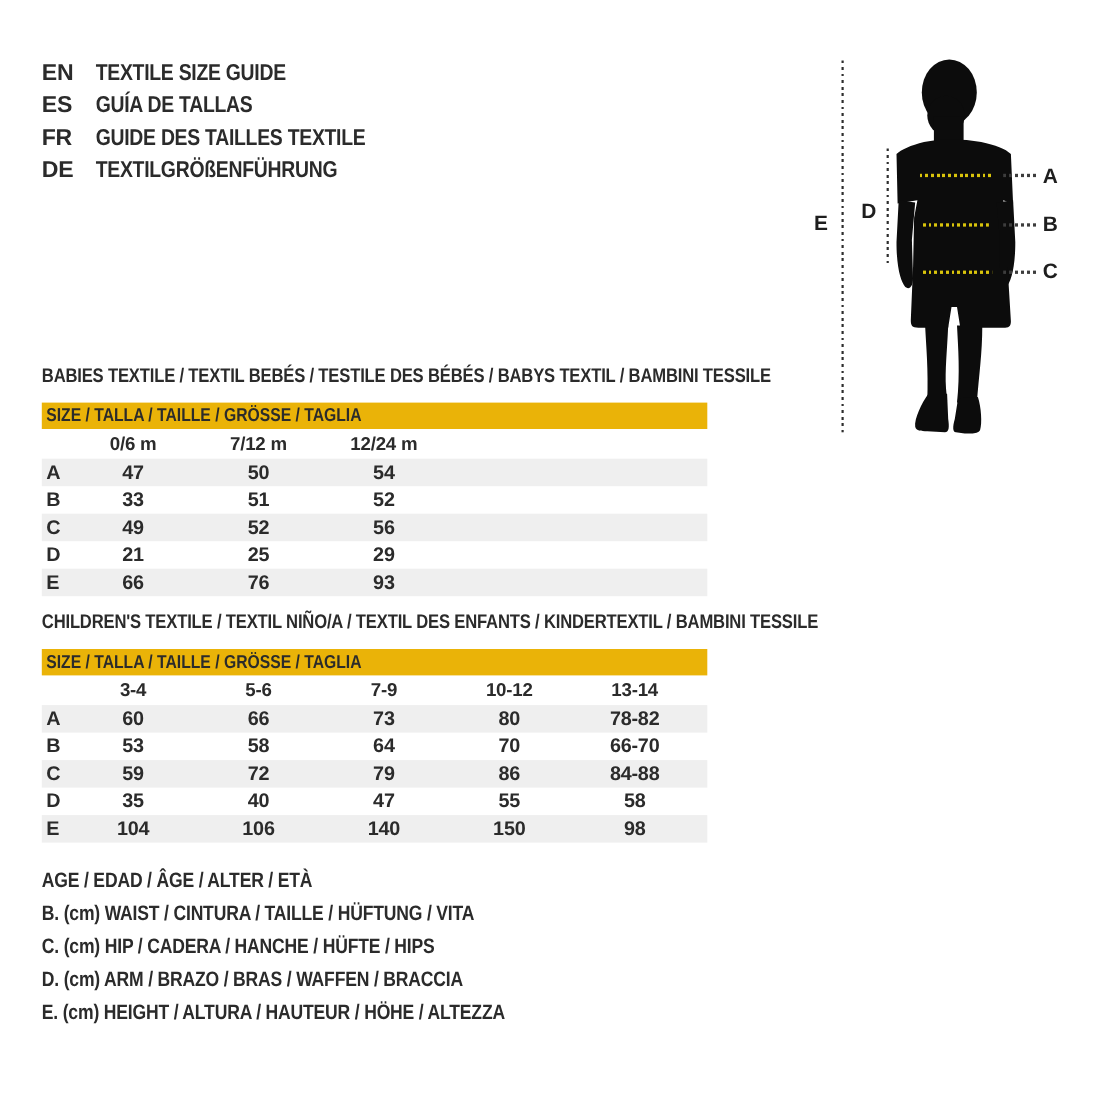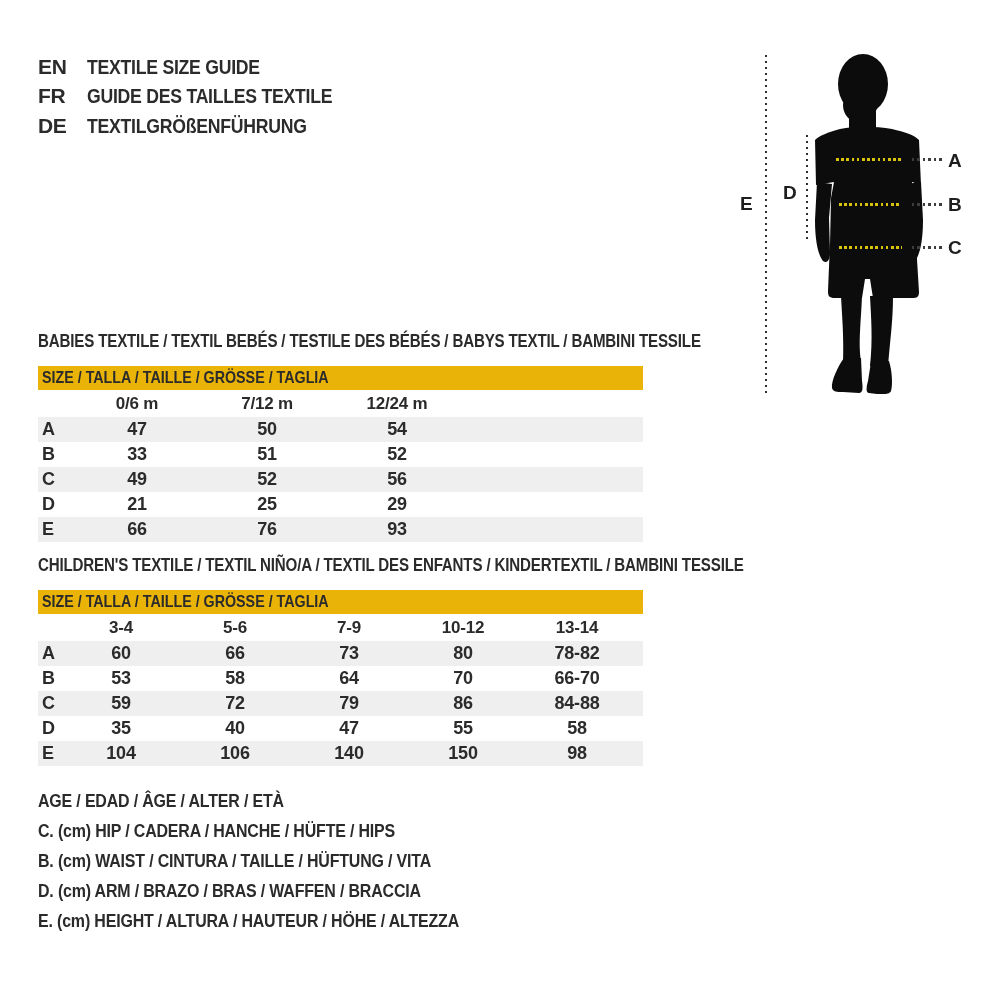--- a/index.html
+++ b/index.html
@@ -25,41 +25,45 @@
   .diag-label{position:absolute;font-size:19px;font-weight:bold;color:#1e1e1e;}
 
   
   .sec-title{position:absolute;left:38px;font-size:18px;font-weight:bold;letter-spacing:-0.2px;}
   .size-bar{position:absolute;left:38px;width:605px;height:24px;background:#eab308;display:flex;align-items:center;padding-left:4px;box-sizing:border-box;}
   .size-bar span{font-size:17px;font-weight:bold;color:#2b2b2b;}
 
   
   .gtable{position:absolute;left:38px;width:605px;}
   .grow{display:grid;align-items:center;height:25px;}
-  .grow.b3{grid-template-columns:26px 114px 114px 114px;gap:16px;}
+  .grow.b3{grid-template-columns:26px 114px 114px 114px;}
   .grow.b5{grid-template-columns:26px 114px 114px 114px 114px 114px;}
   .grow.hdr{height:27px;}
   .grow.stripe{background:#efefef;}
   .gcell{font-size:18px;font-weight:bold;text-align:center;letter-spacing:-0.2px;}
   .gcell.lab{text-align:left;padding-left:4px;}
   .grow.hdr .gcell{font-size:17px;}
 
   
   .legend{position:absolute;left:38px;top:786px;}
   .legend-line{height:30px;display:flex;align-items:center;font-size:19px;font-weight:bold;letter-spacing:-0.2px;}
 </style>
 </head>
 <body>
 
 <div class="page">
 
   <section class="languages">
     <div class="lang-row">
       <span class="lang-code">EN</span>
       <span class="lang-title cx">TEXTILE SIZE GUIDE</span>
+    </div>
+    <div class="lang-row">
+      <span class="lang-code">ES</span>
+      <span class="lang-title cx">GUÍA DE TALLAS</span>
     </div>
     <div class="lang-row">
       <span class="lang-code">FR</span>
       <span class="lang-title cx">GUIDE DES TAILLES TEXTILE</span>
     </div>
     <div class="lang-row">
       <span class="lang-code">DE</span>
       <span class="lang-title cx">TEXTILGRÖßENFÜHRUNG</span>
     </div>
   </section>
@@ -198,26 +202,26 @@
       <span class="gcell">150</span>
       <span class="gcell">98</span>
     </div>
   </div>
 
   <section class="legend">
     <div class="legend-line">
         <span class="cx">AGE / EDAD / ÂGE / ALTER / ETÀ</span>
       </div>
     <div class="legend-line">
+        <span class="cx">B. (cm) WAIST / CINTURA / TAILLE / HÜFTUNG / VITA</span>
+      </div>
+    <div class="legend-line">
         <span class="cx">C. (cm) HIP / CADERA / HANCHE / HÜFTE / HIPS</span>
       </div>
     <div class="legend-line">
-        <span class="cx">B. (cm) WAIST / CINTURA / TAILLE / HÜFTUNG / VITA</span>
-      </div>
-    <div class="legend-line">
         <span class="cx">D. (cm) ARM / BRAZO / BRAS / WAFFEN / BRACCIA</span>
       </div>
     <div class="legend-line">
         <span class="cx">E. (cm) HEIGHT / ALTURA / HAUTEUR / HÖHE / ALTEZZA</span>
       </div>
   </section>
 
 </div>
 
 </body></html>

